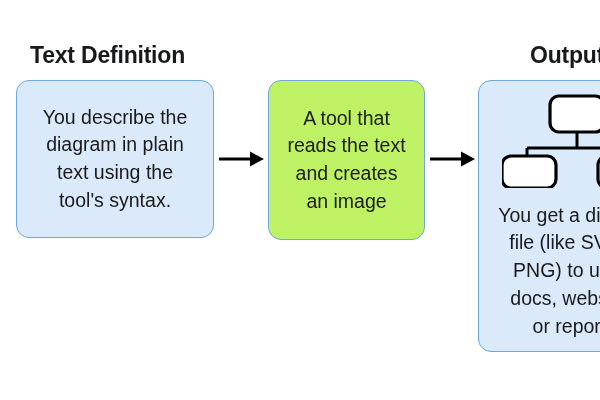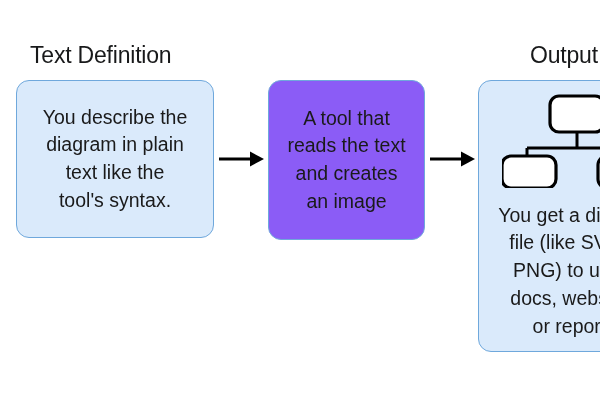--- a/index.html
+++ b/index.html
@@ -22,21 +22,21 @@
     top: 0;
     width: 600px;
     height: 400px;
     overflow: hidden;
   }
 
   
   .stage-title {
     position: absolute;
     font-size: 23px;
-    font-weight: normal;
+    font-weight: bold;
     color: #18191a;
     letter-spacing: -0.2px;
     white-space: nowrap;
     line-height: 1;
   }
   #title-1 { left: 30px;  top: 44px; }
   #title-2 { left: 280px; top: 44px; }
   #title-3 { left: 530px; top: 44px; }
 
   
@@ -51,21 +51,21 @@
     justify-content: center;
   }
   #box-1 {
     left: 16px; top: 80px;
     width: 198px; height: 158px;
     background: #daeafb;
   }
   #box-2 {
     left: 268px; top: 80px;
     width: 157px; height: 160px;
-    background: #8b5cf6;
+    background: #bef264;
   }
   #box-3 {
     left: 478px; top: 80px;
     width: 198px; height: 272px;
     background: #daeafb;
   }
 
   .box-text {
     font-size: 19.5px;
     line-height: 1.42;
@@ -95,21 +95,21 @@
 </head>
 <body>
 
 <div id="flow-canvas">
 
   <div class="stage-title" id="title-1">Text Definition</div>
 
   <div class="stage-box" id="box-1">
     <div class="box-text">You describe the
 diagram in plain
-text like the
+text using the
 tool's syntax.</div>
   </div>
 
   <div class="arrow" id="arrow-1">
     <svg width="46" height="26" viewBox="0 0 46 26" aria-hidden="true">
       <line x1="0" y1="13" x2="34" y2="13" stroke="#000000" stroke-width="3.2"></line>
       <polygon points="31,5.5 45,13 31,20.5" fill="#000000"></polygon>
     </svg>
   </div>
 

